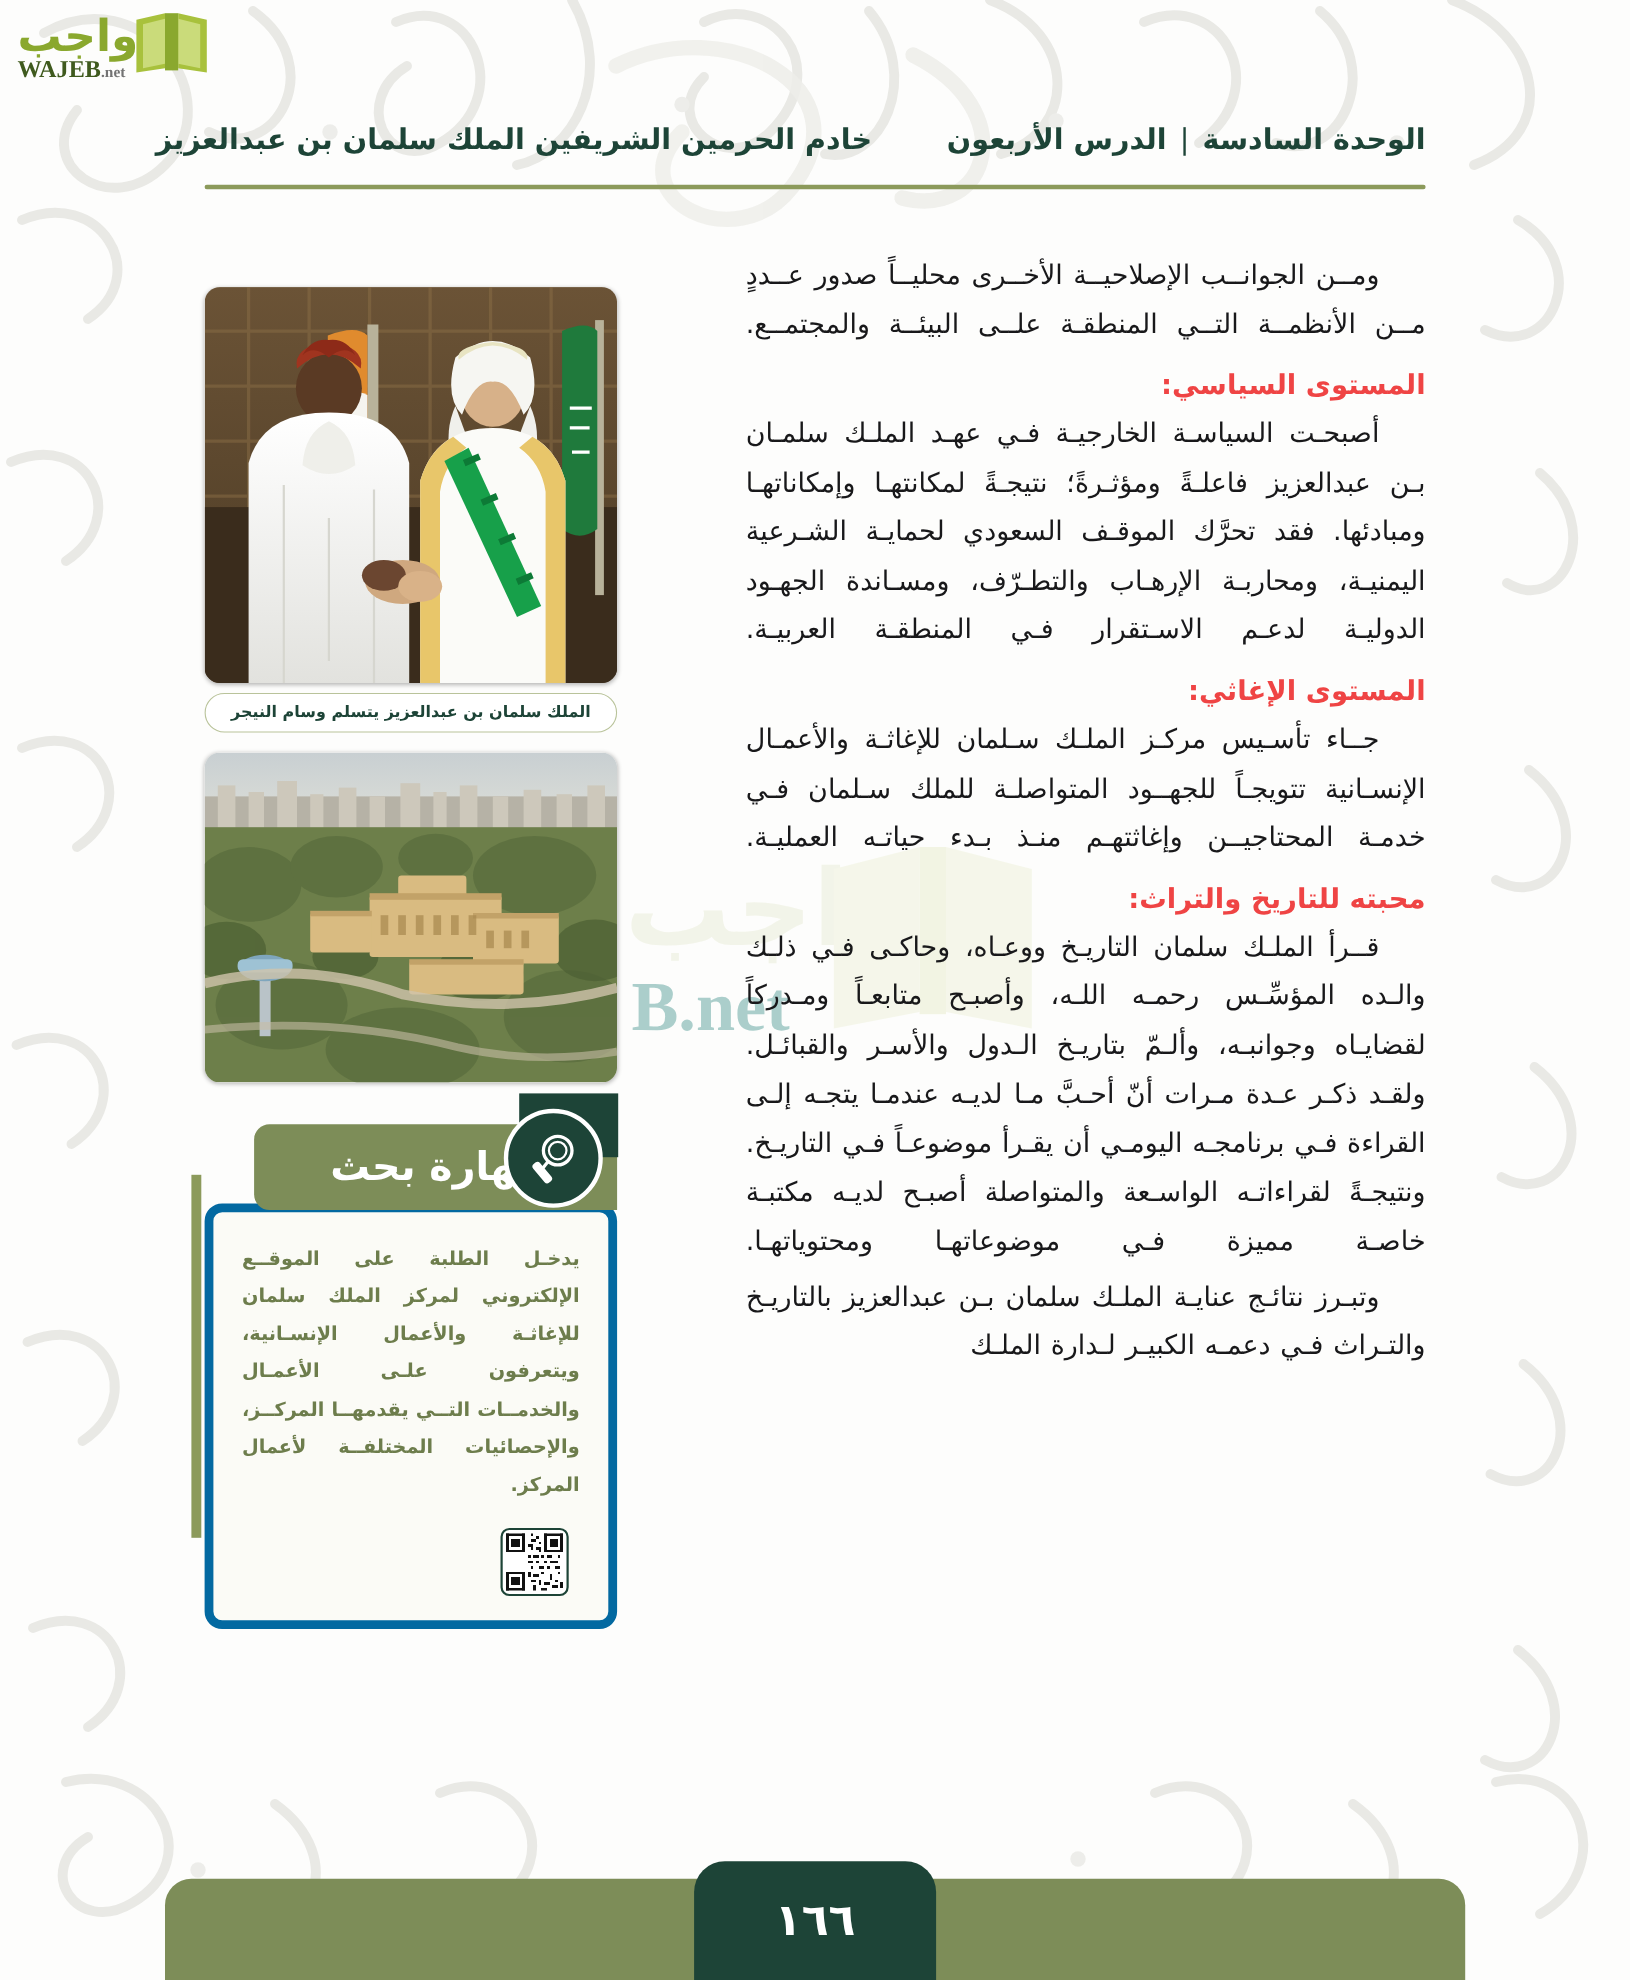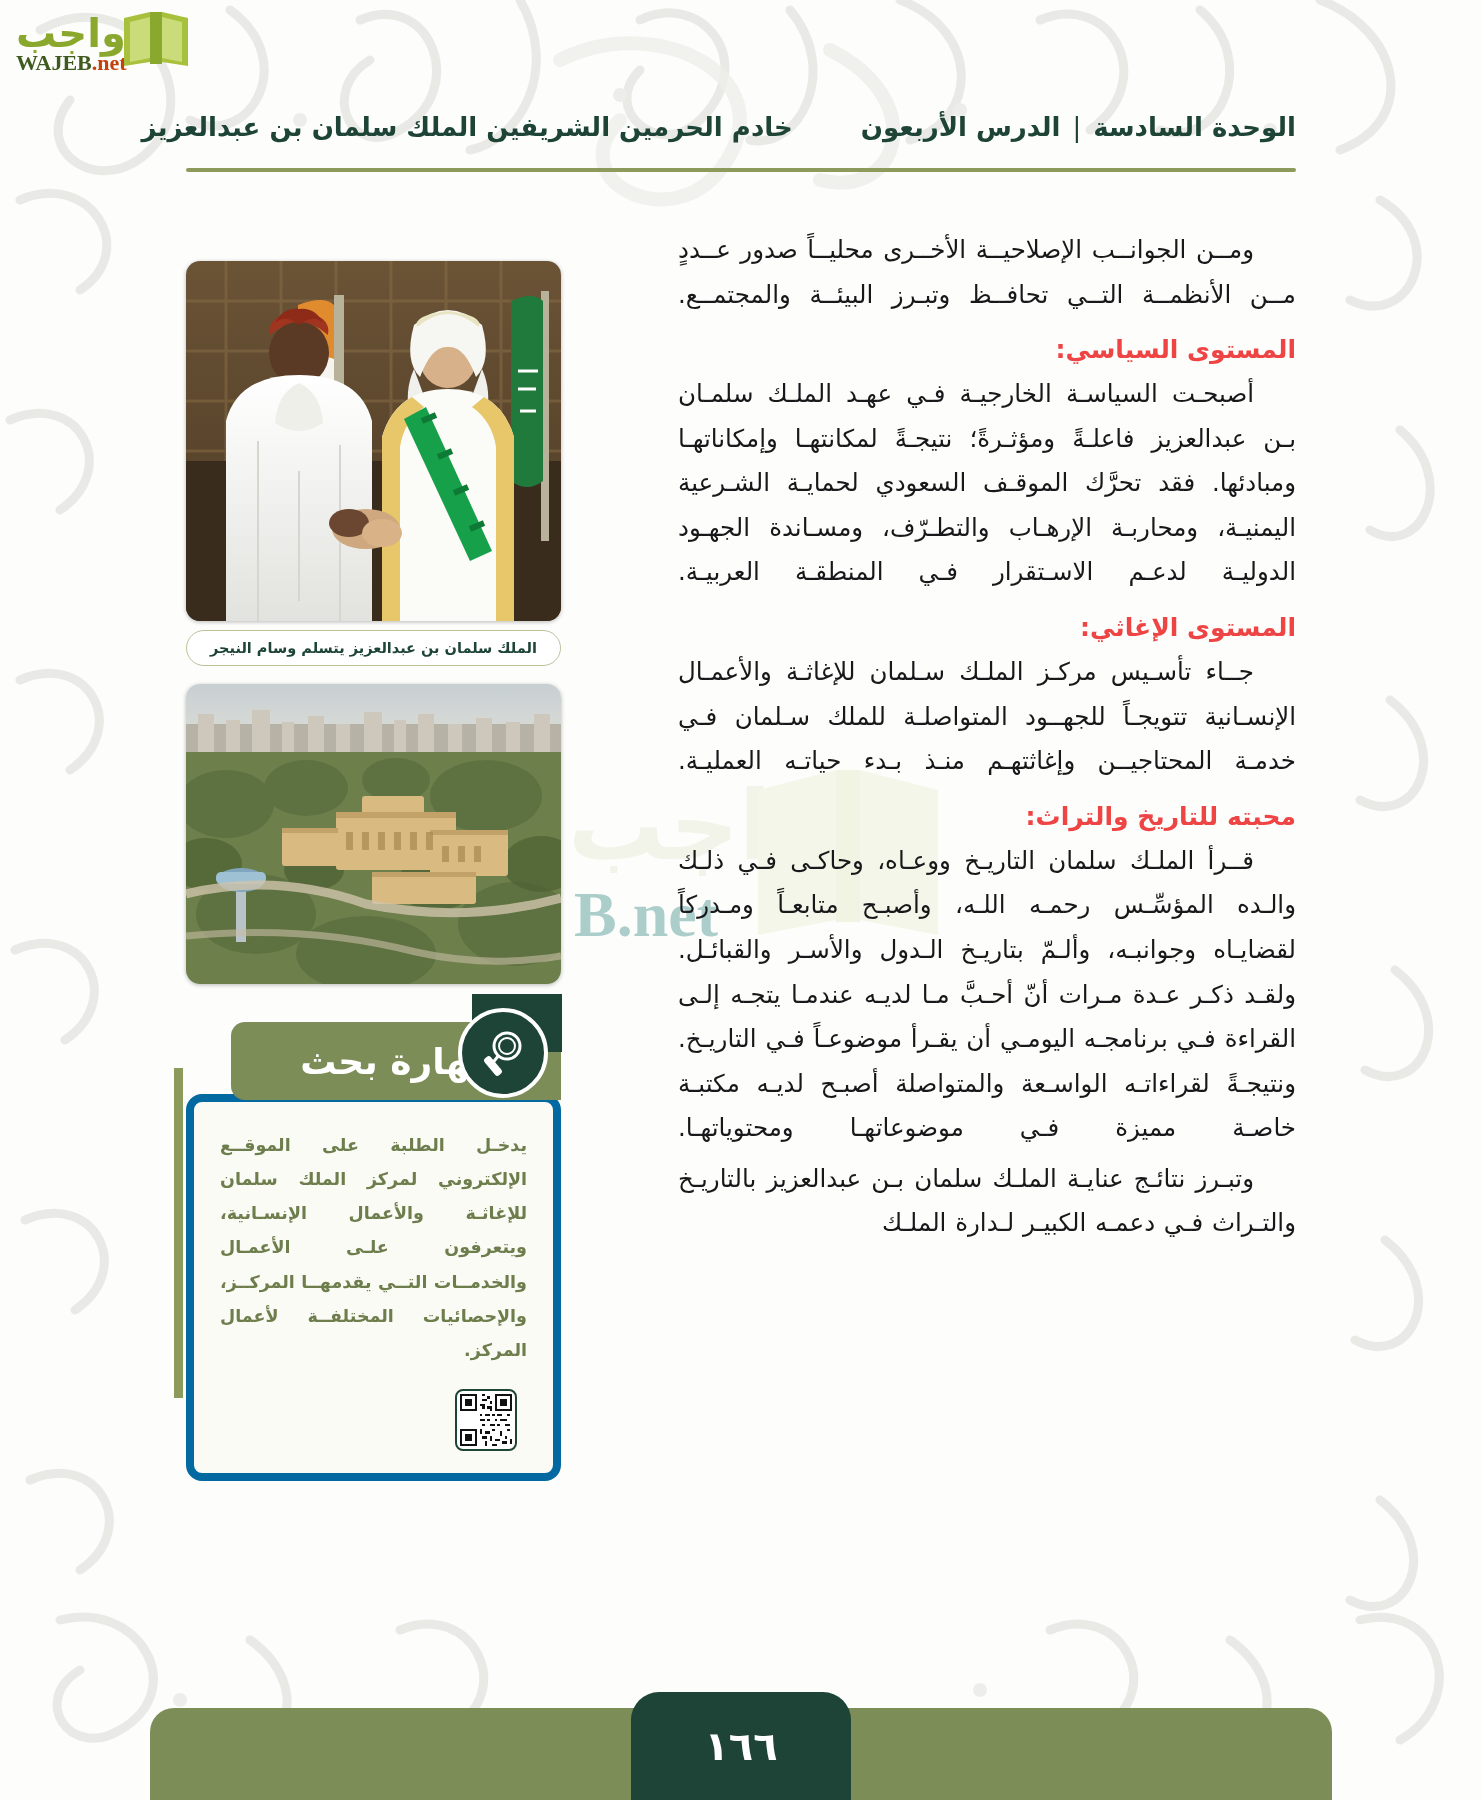--- a/index.html
+++ b/index.html
@@ -55,21 +55,21 @@
   .logo-sub {
     position: absolute;
     left: 4px;
     top: 44px;
     font-family: "Liberation Serif", serif;
     font-size: 22px;
     font-weight: bold;
     color: #3f5a1e;
     letter-spacing: 0px;
   }
-  .logo-sub .net { color: #c2410c; font-size: 22px; }
+  .logo-sub .net { color: #737373; font-size: 14px; }
   .logo-book {
     position: absolute;
     left: 108px;
     top: 2px;
     width: 72px;
     height: 62px;
   }
 
   
   .header {
@@ -463,21 +463,21 @@
       <span class="header-lesson">الدرس الأربعون</span>
       <span class="header-title">خادم الحرمين الشريفين الملك سلمان بن عبدالعزيز</span>
     </div>
     <div class="header-rule"></div>
   </div>
 
   <div class="body-wrap">
 
     <div class="col-right">
 
-      <p class="para">ومــن الجوانــب الإصلاحيــة الأخــرى محليــاً صدور عــددٍ مــن الأنظمــة التــي تحافــظ وتبـرز البيئــة والمجتمــع.</p>
+      <p class="para">ومــن الجوانــب الإصلاحيــة الأخــرى محليــاً صدور عــددٍ مــن الأنظمــة التــي المنطقـة علــى البيئــة والمجتمــع.</p>
 
       <h3 class="subhead">المستوى السياسي:</h3>
       <p class="para">أصبحـت السياسـة الخارجيـة فـي عهـد الملـك سلمـان بـن عبدالعزيز فاعلـةً ومؤثـرةً؛ نتيجـةً لمكانتهـا وإمكاناتهـا ومبادئها. فقد تحرَّك الموقـف السعودي لحمايـة الشـرعية اليمنيـة، ومحاربـة الإرهـاب والتطـرّف، ومسـاندة الجهـود الدوليـة لدعـم الاسـتقرار فـي المنطقـة العربيـة.</p>
 
       <h3 class="subhead">المستوى الإغاثي:</h3>
       <p class="para">جــاء تأسـيس مركـز الملـك سـلمان للإغاثـة والأعمـال الإنسـانية تتويجـاً للجهــود المتواصلـة للملك سـلمان فـي خدمـة المحتاجيــن وإغاثتهـم منـذ بـدء حياتـه العمليـة.</p>
 
       <h3 class="subhead">محبته للتاريخ والتراث:</h3>
       <p class="para">قــرأ الملـك سلمان التاريـخ ووعـاه، وحاكـى فـي ذلـك والـده المؤسِّـس رحمـه اللـه، وأصبـح متابعـاً ومـدركاً لقضايـاه وجوانبـه، وألـمّ بتاريـخ الـدول والأسـر والقبائـل. ولقـد ذكـر عـدة مـرات أنّ أحـبَّ مـا لديـه عندمـا يتجـه إلـى القراءة فـي برنامجـه اليومـي أن يقـرأ موضوعـاً فـي التاريـخ. ونتيجـةً لقراءاتـه الواسـعة والمتواصلة أصبـح لديـه مكتبـة خاصـة مميزة فـي موضوعاتهـا ومحتوياتهـا.</p>
       <p class="para last-left">وتبـرز نتائـج عنايـة الملـك سلمان بـن عبدالعزيز بالتاريـخ والتـراث فـي دعمـه الكبيـر لـدارة الملـك</p>

